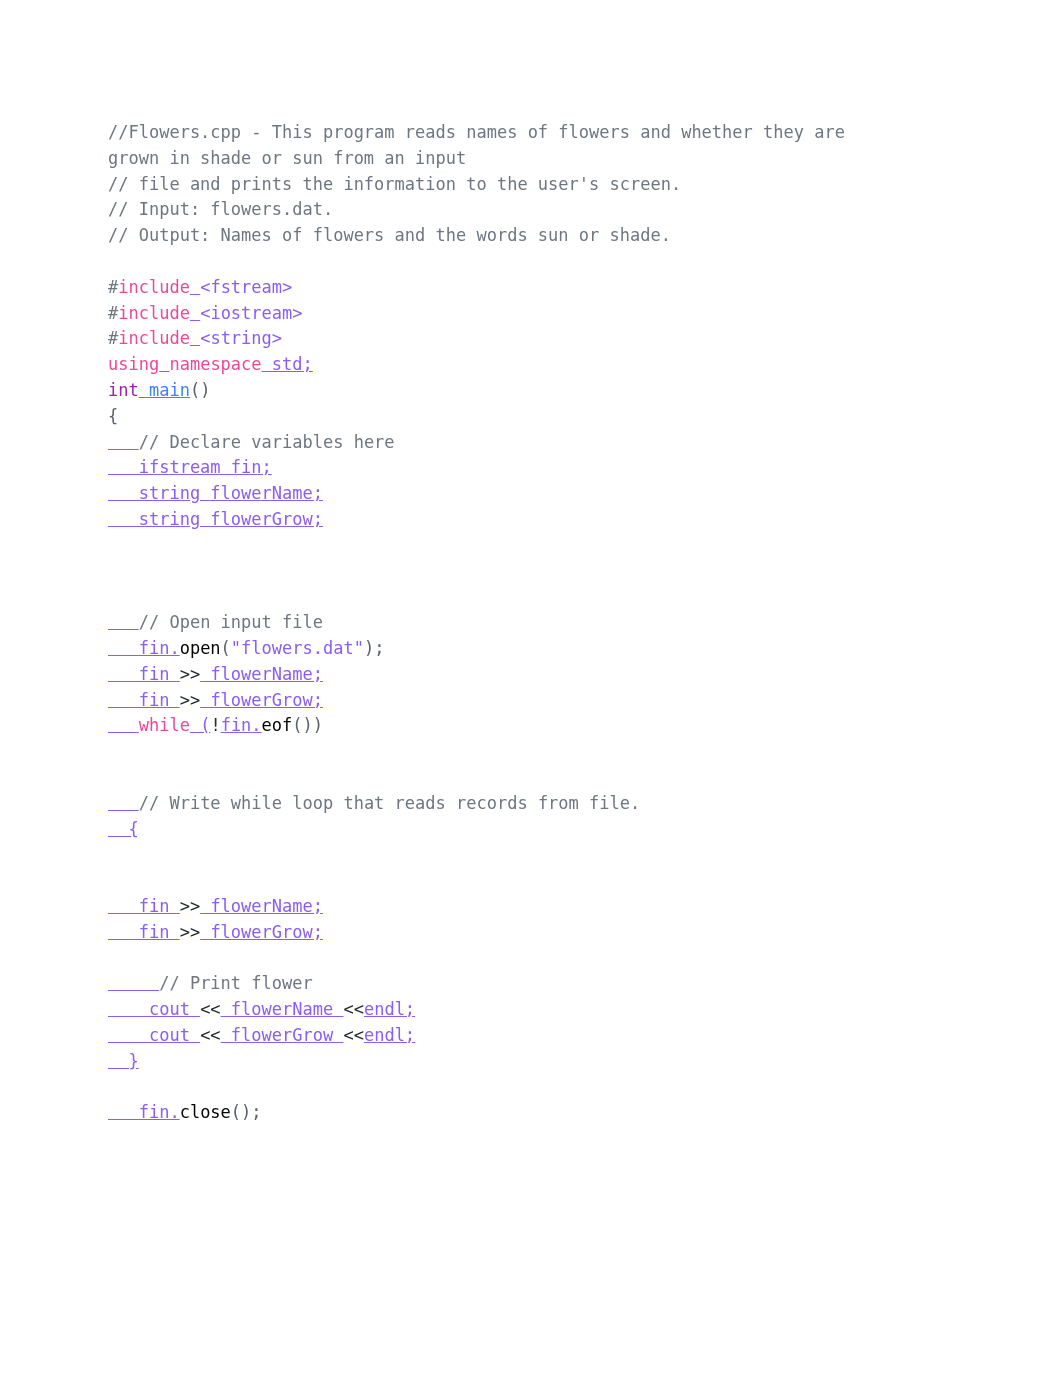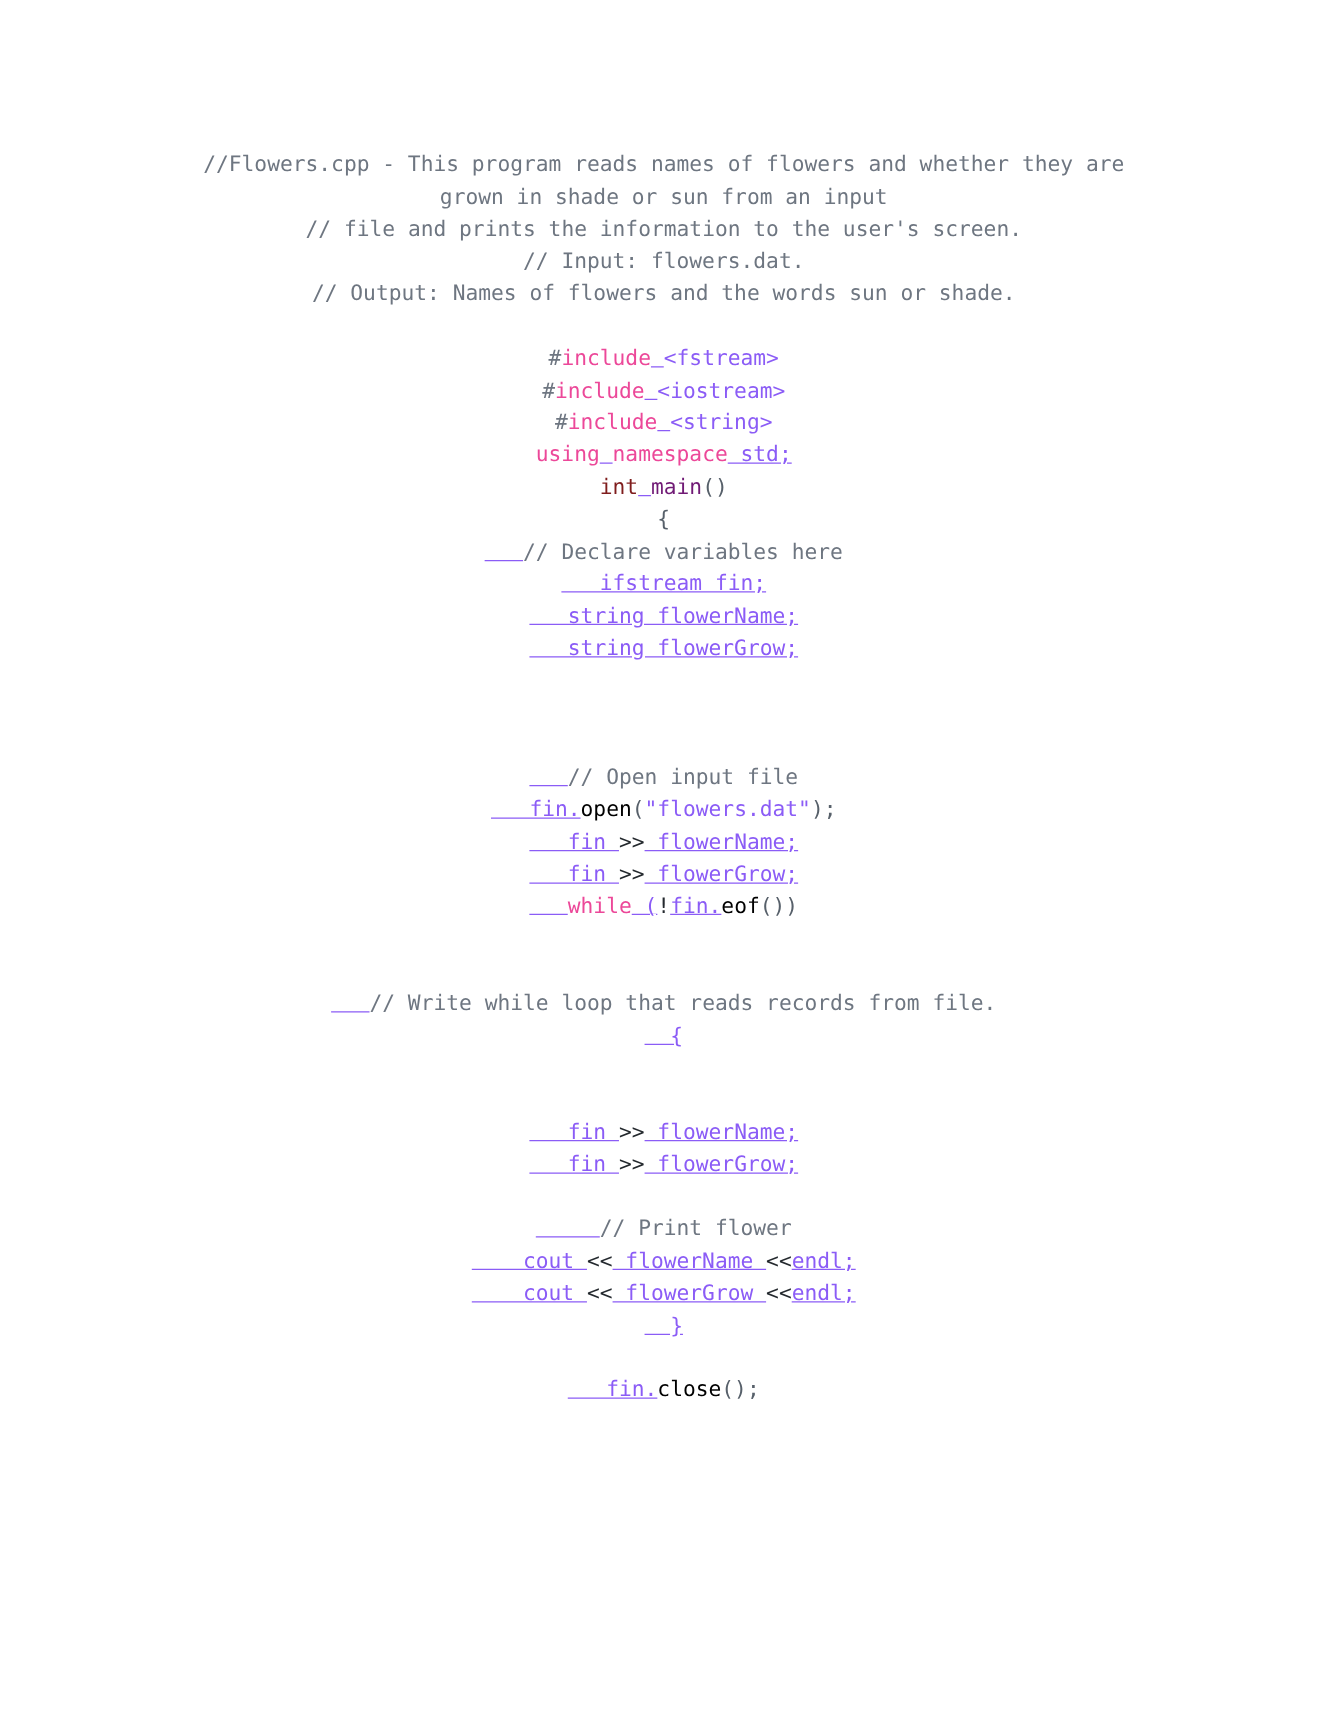--- a/index.html
+++ b/index.html
@@ -13,31 +13,30 @@
     box-sizing: border-box;
     padding: 120px 108px 0 108px;
     font-family: "Menlo", "Consolas", "DejaVu Sans Mono", monospace;
     font-size: 17px;
     line-height: 25.8px;
     color: #57606a;
   }
   .code-container {
     display: block;
     white-space: pre;
-    text-align: center;
   }
   .line {
     display: block;
     min-height: 25.8px;
   }
   .comment { color: #6e7681; }
   .hash { color: #6e7681; }
   .keyword { color: #ec4899; }
-  .type { color: #7f1d1d; }
-  .funcname { color: #701a75; }
+  .type { color: #a21caf; }
+  .funcname { color: #3b82f6; text-decoration: underline; }
   .method { color: #000000; }
   .string { color: #8b5cf6; }
   .op { color: #24292e; }
   .punc { color: #57606a; }
   .ident { color: #8b5cf6; text-decoration: underline; }
 </style>
 </head>
 <body>
 
 <div class="code-container"><span class="line"><span class="comment">//Flowers.cpp - This program reads names of flowers and whether they are</span></span><span class="line"><span class="comment">grown in shade or sun from an input</span></span><span class="line"><span class="comment">// file and prints the information to the user's screen.</span></span><span class="line"><span class="comment">// Input: flowers.dat.</span></span><span class="line"><span class="comment">// Output: Names of flowers and the words sun or shade.</span></span><span class="line"></span><span class="line"><span class="hash">#</span><span class="keyword">include</span><span class="ident"> </span><span class="string">&lt;fstream&gt;</span></span><span class="line"><span class="hash">#</span><span class="keyword">include</span><span class="ident"> </span><span class="string">&lt;iostream&gt;</span></span><span class="line"><span class="hash">#</span><span class="keyword">include</span><span class="ident"> </span><span class="string">&lt;string&gt;</span></span><span class="line"><span class="keyword">using</span><span class="ident"> </span><span class="keyword">namespace</span><span class="ident"> std;</span></span><span class="line"><span class="type">int</span><span class="ident"> </span><span class="funcname">main</span><span class="punc">()</span></span><span class="line"><span class="punc">{</span></span><span class="line"><span class="ident">   </span><span class="comment">// Declare variables here</span></span><span class="line"><span class="ident">   ifstream fin;</span></span><span class="line"><span class="ident">   string flowerName;</span></span><span class="line"><span class="ident">   string flowerGrow;</span></span><span class="line"></span><span class="line"></span><span class="line"></span><span class="line"><span class="ident">   </span><span class="comment">// Open input file</span></span><span class="line"><span class="ident">   fin.</span><span class="method">open</span><span class="punc">(</span><span class="string">"flowers.dat"</span><span class="punc">);</span></span><span class="line"><span class="ident">   fin </span><span class="op">&gt;&gt;</span><span class="ident"> flowerName;</span></span><span class="line"><span class="ident">   fin </span><span class="op">&gt;&gt;</span><span class="ident"> flowerGrow;</span></span><span class="line"><span class="ident">   </span><span class="keyword">while</span><span class="ident"> (</span><span class="op">!</span><span class="ident">fin.</span><span class="method">eof</span><span class="punc">())</span></span><span class="line"></span><span class="line"></span><span class="line"><span class="ident">   </span><span class="comment">// Write while loop that reads records from file.</span></span><span class="line"><span class="ident">  {</span></span><span class="line"></span><span class="line"></span><span class="line"><span class="ident">   fin </span><span class="op">&gt;&gt;</span><span class="ident"> flowerName;</span></span><span class="line"><span class="ident">   fin </span><span class="op">&gt;&gt;</span><span class="ident"> flowerGrow;</span></span><span class="line"></span><span class="line"><span class="ident">     </span><span class="comment">// Print flower</span></span><span class="line"><span class="ident">    cout </span><span class="op">&lt;&lt;</span><span class="ident"> flowerName </span><span class="op">&lt;&lt;</span><span class="ident">endl;</span></span><span class="line"><span class="ident">    cout </span><span class="op">&lt;&lt;</span><span class="ident"> flowerGrow </span><span class="op">&lt;&lt;</span><span class="ident">endl;</span></span><span class="line"><span class="ident">  }</span></span><span class="line"></span><span class="line"><span class="ident">   fin.</span><span class="method">close</span><span class="punc">();</span></span></div>

